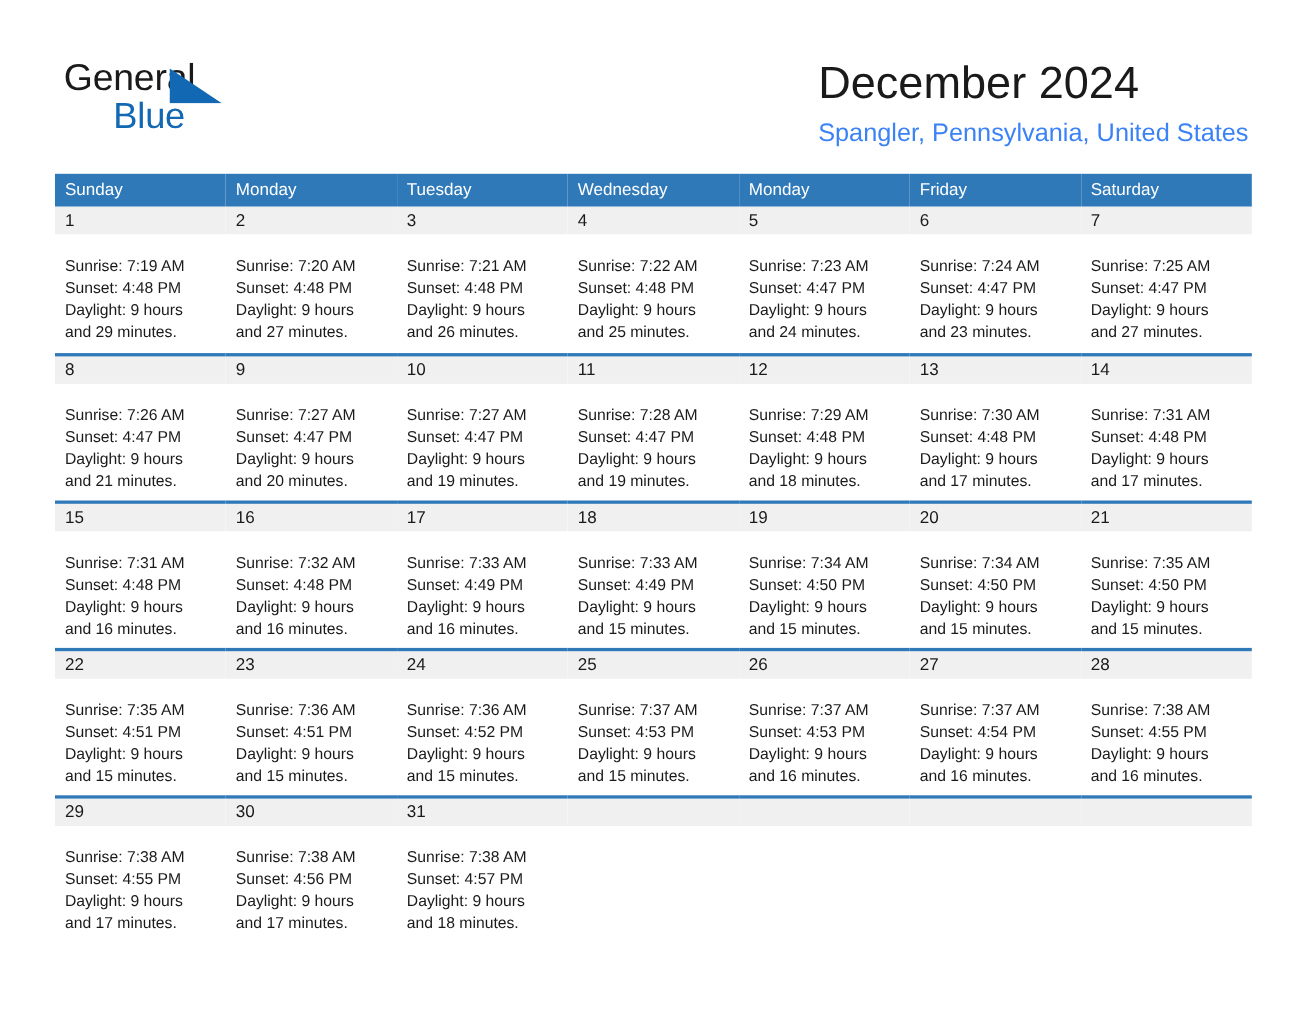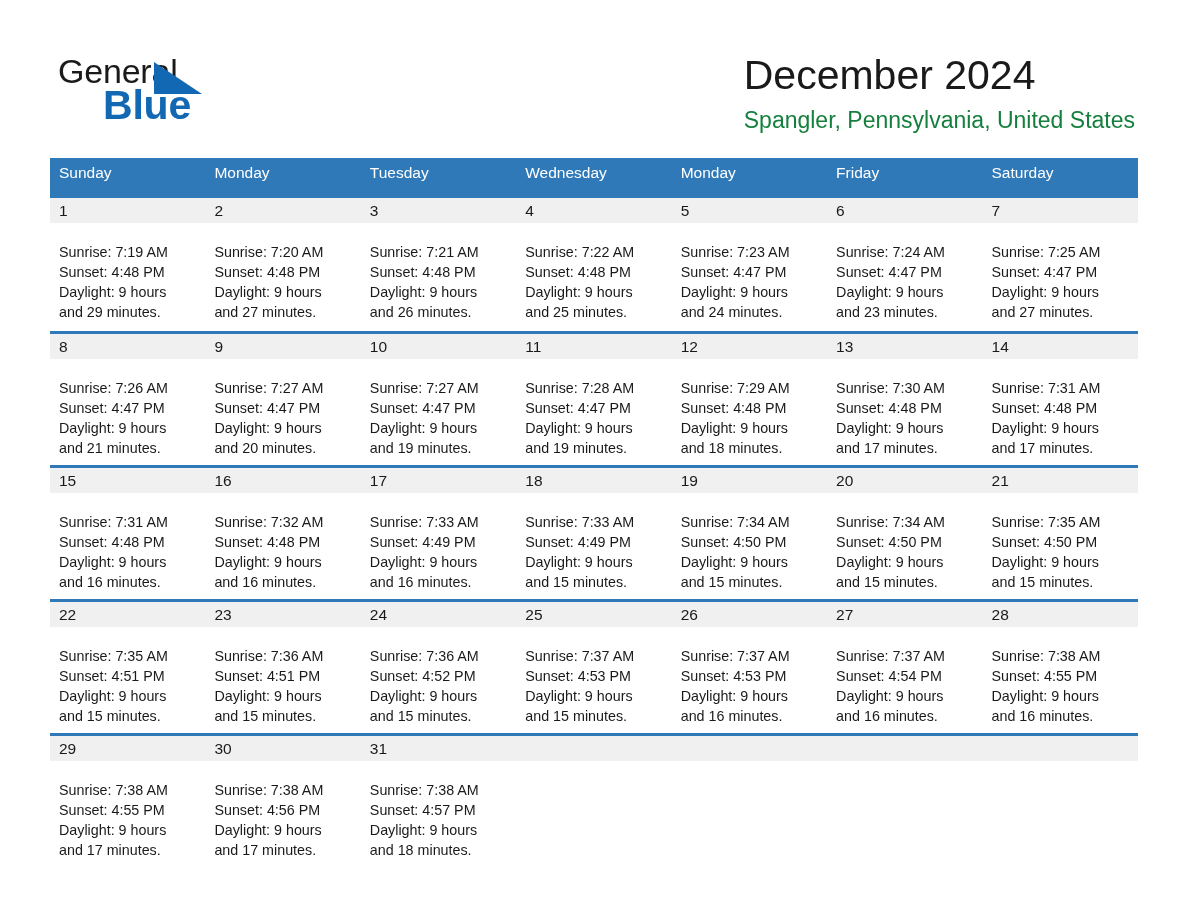--- a/index.html
+++ b/index.html
@@ -51,46 +51,46 @@
     top: 10px;
     width: 48px;
     height: 32px;
     background: #1268b3;
     clip-path: polygon(0 0, 100% 100%, 0 100%);
   }
   .brand-line2 {
     position: absolute;
     left: 45px;
     top: 34px;
-    font-size: 41px;
+    font-size: 33px;
     line-height: 38px;
     letter-spacing: -0.2px;
     color: #1268b3;
-    font-weight: 700;
+    font-weight: 400;
     white-space: nowrap;
   }
 
   .title-block {
     position: absolute;
     right: 53px;
     top: 50px;
   }
   .cal-title {
     font-size: 41px;
     line-height: 50px;
     font-weight: 400;
     color: #1a1a1a;
     white-space: nowrap;
   }
   .cal-location {
     margin-top: 6px;
     font-size: 23px;
     line-height: 29px;
     font-weight: 400;
-    color: #15803d;
+    color: #3b82f6;
     white-space: nowrap;
   }
 
   
   .calendar {
     position: absolute;
     left: 50px;
     top: 158px;
     width: 1088px;
     border-collapse: collapse;
@@ -101,21 +101,21 @@
     padding: 0;
     margin: 0;
     vertical-align: top;
   }
   .dow {
     background: #2f79b9;
     color: #ffffff;
     font-size: 15.5px;
     font-weight: 400;
     text-align: left;
-    height: 40px;
+    height: 30px;
     line-height: 30px;
     padding-left: 9px !important;
     box-sizing: border-box;
   }
 
   .week-row > td {
     border-top: 3px solid #2f79b9;
   }
   .week-row:first-of-type > td {
     border-top: none;

